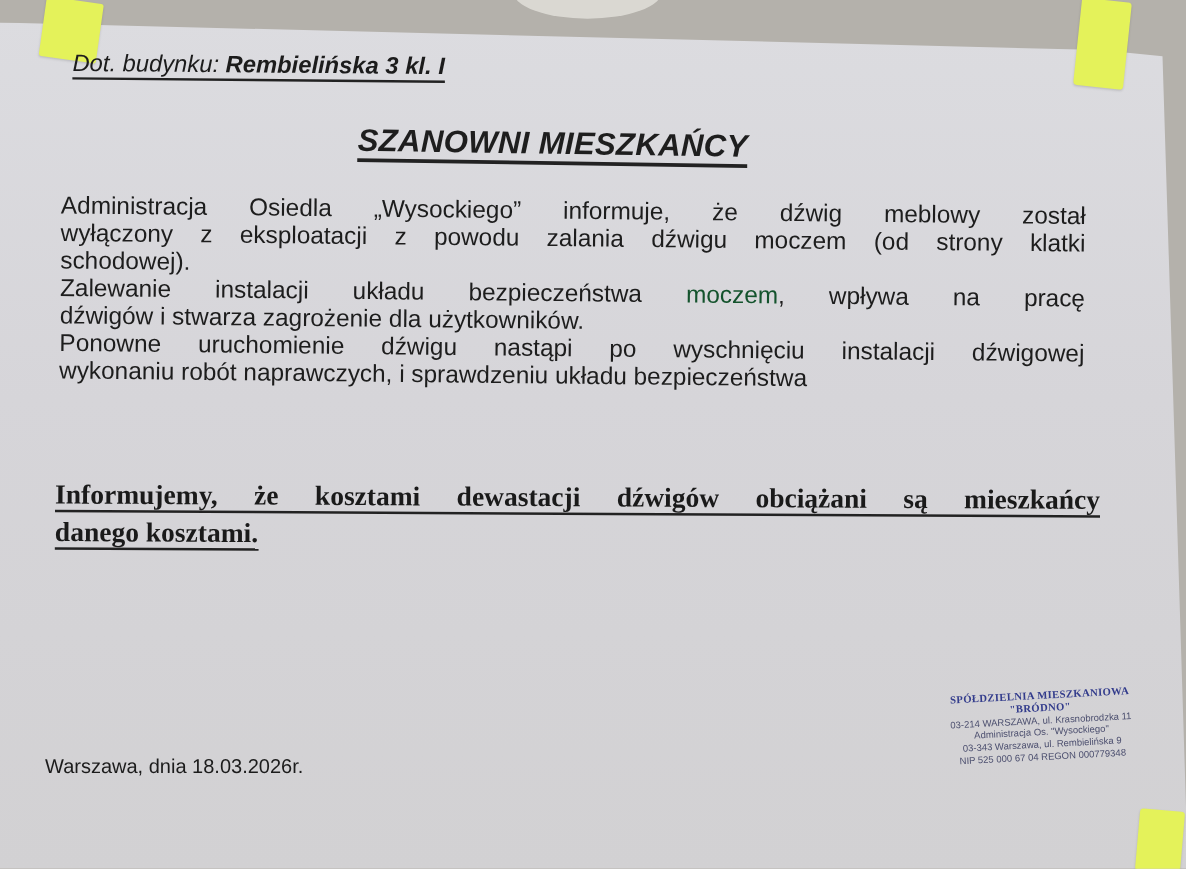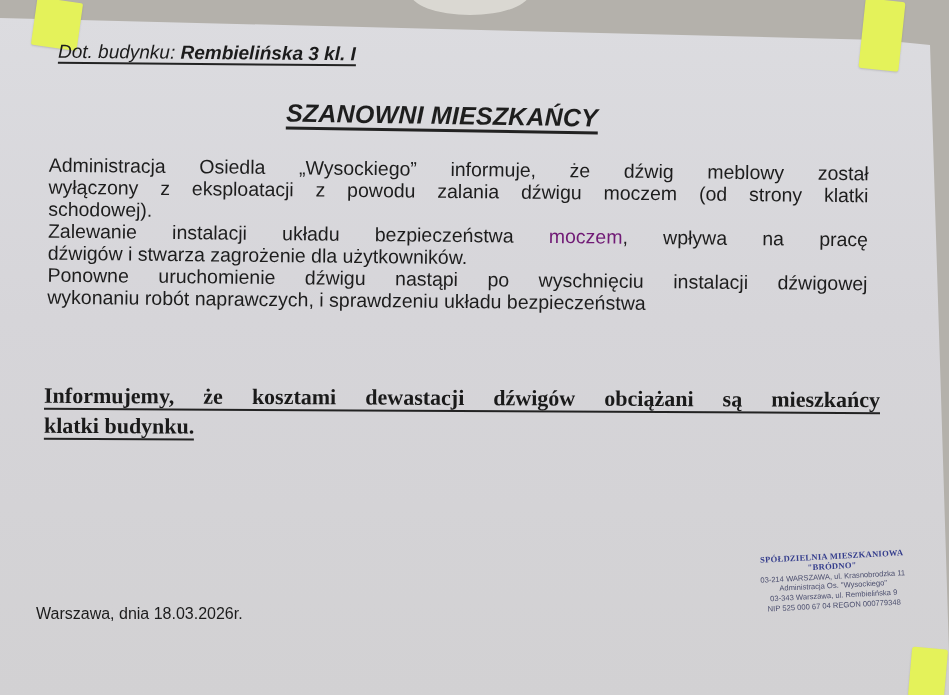--- a/index.html
+++ b/index.html
@@ -37,21 +37,21 @@
     font-style: italic; color: #1e1e1e; border-bottom: 3px solid #222; line-height: 28px;
     transform: rotate(.9deg); letter-spacing: .2px;
   }
 
   .body-text {
     position: absolute; left: 48px; top: 158px; width: 820px; font-size: 19.5px;
     line-height: 22px; color: #1d1d1d; transform: rotate(.6deg);
   }
   .line { white-space: nowrap; display: block; }
   .justify { text-align: justify; text-align-last: justify; white-space: normal; }
-  .red { color: #701a75; }
+  .red { color: #14532d; }
 
   .notice {
     position: absolute; left: 44px; top: 383px; width: 836px;
     font-family: "Liberation Serif", serif; font-weight: bold; font-size: 22px;
     line-height: 30px; color: #1a1a1a; transform: rotate(.3deg);
   }
   .notice span { border-bottom: 2px solid #222; }
 
   .date {
     position: absolute; left: 36px; top: 605px; font-size: 16px; color: #1c1c1c;
@@ -87,21 +87,21 @@
   <span class="line justify">wyłączony z eksploatacji z powodu zalania dźwigu moczem (od strony klatki</span>
   <span class="line">schodowej).</span>
   <span class="line justify"><span>Zalewanie instalacji układu bezpieczeństwa </span><span class="red">moczem</span><span>, wpływa  na pracę</span></span>
   <span class="line">dźwigów i stwarza zagrożenie dla użytkowników.</span>
   <span class="line justify">Ponowne uruchomienie dźwigu nastąpi po wyschnięciu instalacji dźwigowej</span>
   <span class="line">wykonaniu robót naprawczych,  i sprawdzeniu układu bezpieczeństwa</span>
 </div>
 
 <div class="notice">
   <div style="text-align:justify;text-align-last:justify;"><span>Informujemy, że kosztami dewastacji dźwigów obciążani są mieszkańcy</span></div>
-  <div><span>klatki budynku.</span></div>
+  <div><span>danego kosztami.</span></div>
 </div>
 
 <div class="date">Warszawa, dnia 18.03.2026r.</div>
 
 <div class="stamp">
   <div class="org">SPÓŁDZIELNIA MIESZKANIOWA</div>
   <div class="org">"BRÓDNO"</div>
   <div>03-214 WARSZAWA, ul. Krasnobrodzka 11</div>
   <div>Administracja Os. "Wysockiego"</div>
   <div>03-343 Warszawa, ul. Rembielińska 9</div>

